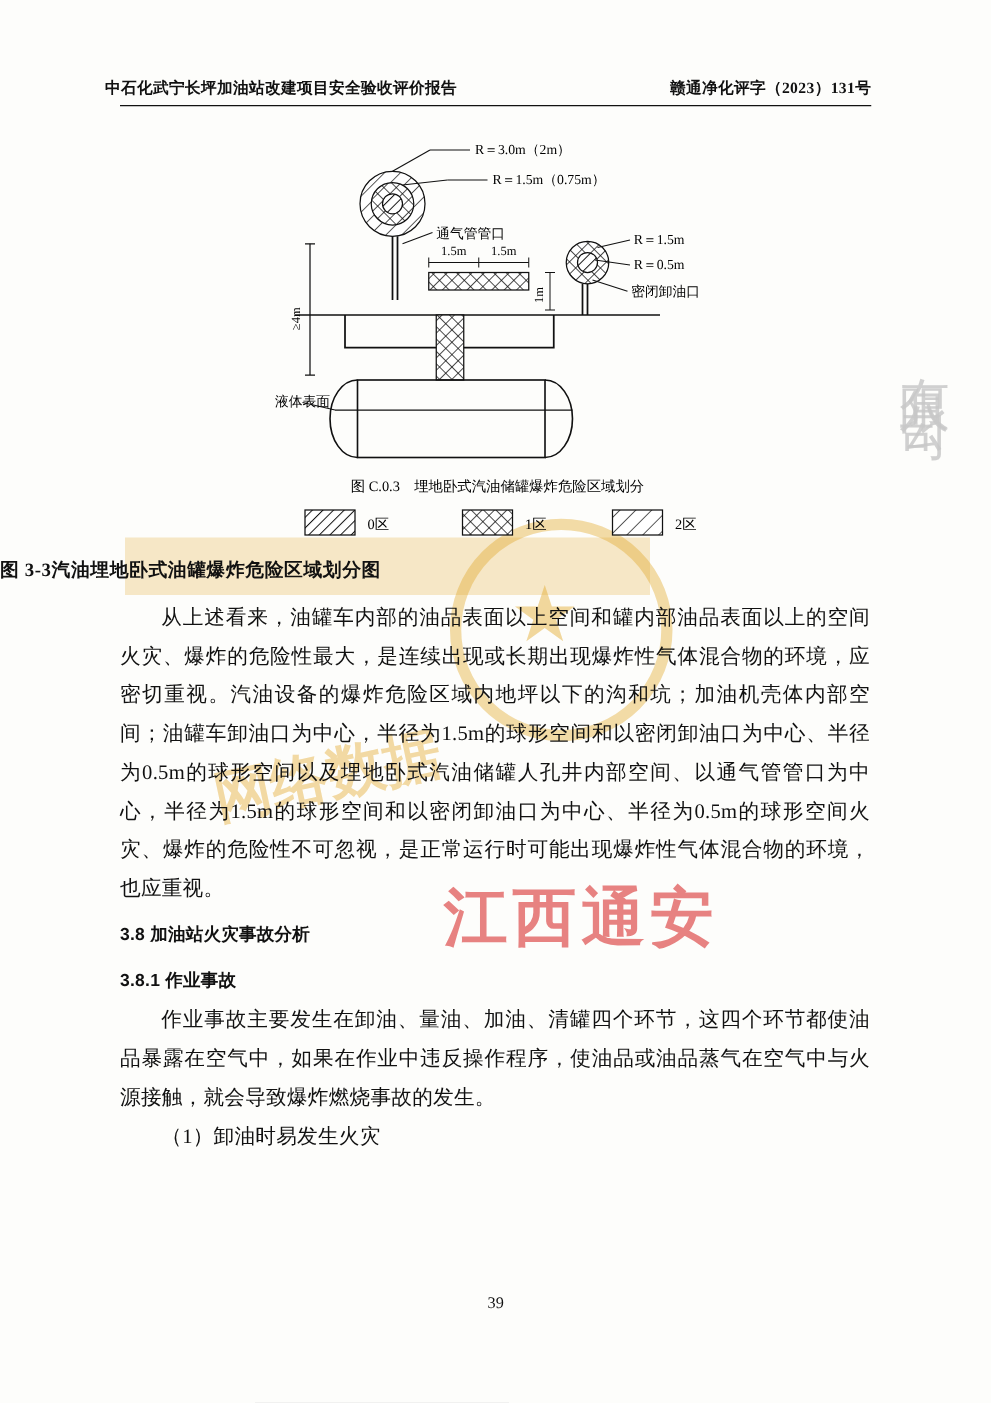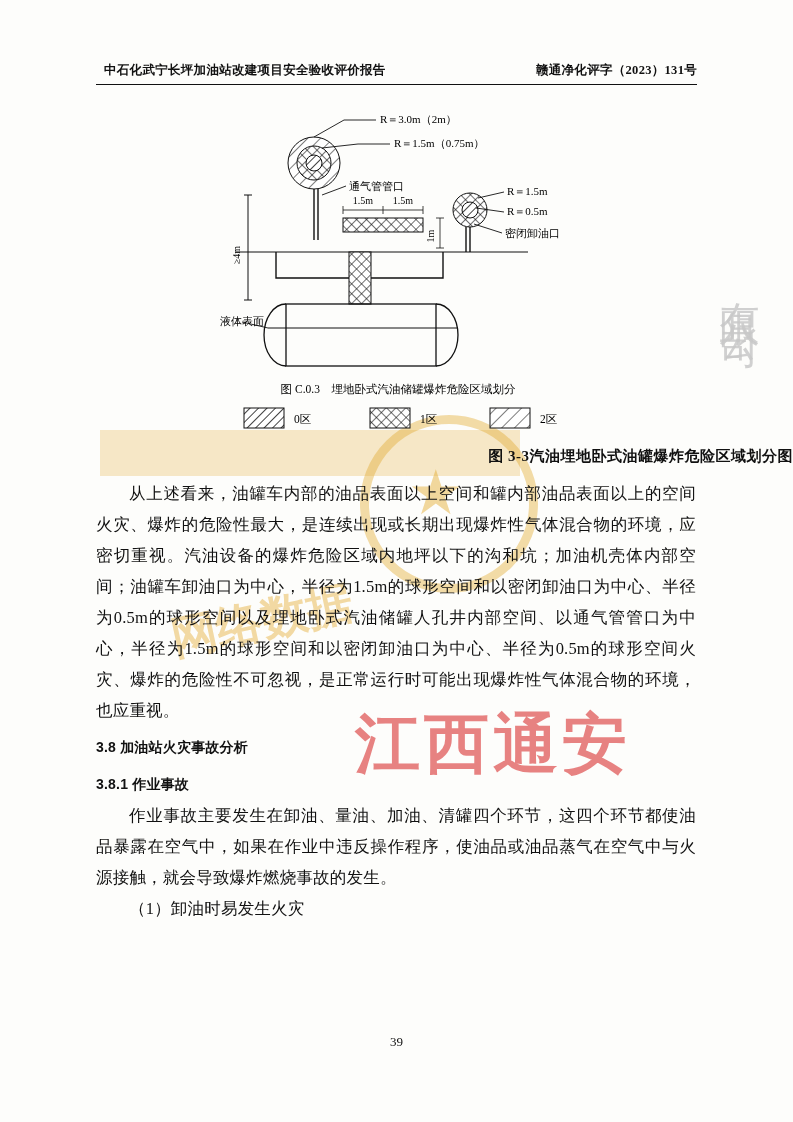--- a/index.html
+++ b/index.html
@@ -15,21 +15,21 @@
     margin: 0 auto;
     overflow: hidden;
     font-family: "Liberation Serif", "DejaVu Serif", serif;
     color: #111;
   }
 
   
   .header {
     position: absolute;
     top: 62px;
-    left: 104px;
+    left: 84px;
     right: 96px;
     display: flex;
     justify-content: space-between;
     align-items: flex-end;
     font-size: 12.5px;
     font-weight: bold;
     letter-spacing: 0.3px;
   }
   .header-left { white-space: nowrap; }
   .header-right { white-space: nowrap; }
@@ -49,21 +49,21 @@
     width: 366px;
     height: 340px;
   }
   .figure svg { display: block; }
 
   .figure-caption {
     position: absolute;
     top: 447px;
     left: 0;
     right: 0;
-    text-align: right;
+    text-align: left;
     font-size: 15px;
     font-weight: bold;
     letter-spacing: 0.5px;
   }
 
   
   .body {
     position: absolute;
     top: 478px;
     left: 96px;
@@ -97,21 +97,21 @@
   .watermark {
     position: absolute;
     inset: 0;
     pointer-events: none;
     overflow: hidden;
   }
   .wm-text-cn {
     position: absolute;
     left: 355px;
     top: 700px;
-    font-size: 65px;
+    font-size: 51px;
     font-weight: bold;
     color: rgba(214, 30, 30, 0.55);
     font-family: "Liberation Serif", serif;
     letter-spacing: 4px;
     white-space: nowrap;
   }
   .wm-sub {
     position: absolute;
     left: 170px;
     top: 590px;

